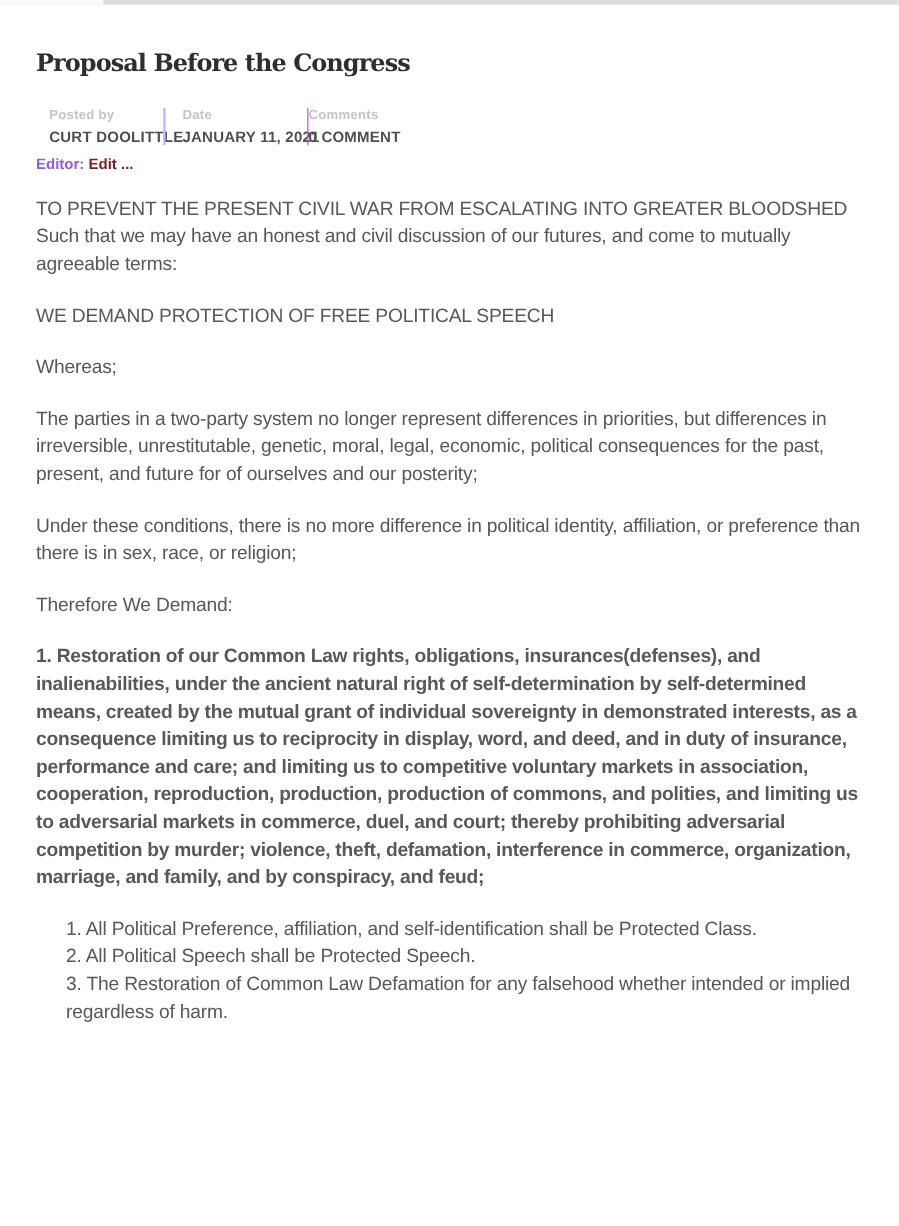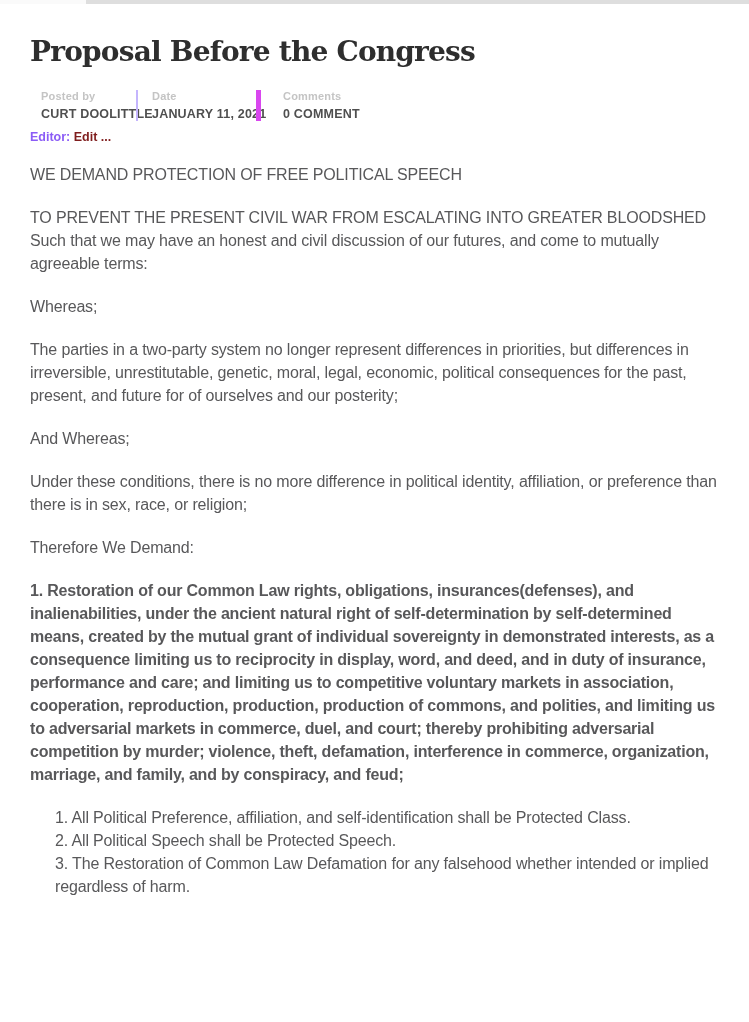--- a/index.html
+++ b/index.html
@@ -27,38 +27,38 @@
   }
 
   .content {
     padding: 0 22px 30px 30px;
     width: 749px;
   }
 
   h1.post-title {
     font-family: "DejaVu Serif", serif;
     font-weight: bold;
-    font-size: 28px;
+    font-size: 20px;
     line-height: 36px;
     letter-spacing: -0.8px;
     color: #2e2e2e;
     margin: 30px 0 20px 0;
   }
 
   .meta-row {
     display: flex;
     align-items: stretch;
     margin-left: 11px;
   }
   .meta-col {
     padding-right: 14px;
   }
   .meta-col.col-author { width: 95px; flex: 0 0 95px; }
   .meta-col.col-date   { width: 120px; flex: 0 0 120px; border-left: 2px solid #c4b5fd; padding-left: 14px; }
-  .meta-col.col-comments { border-left: 5px solid #d946ef; padding-left: 22px; }
+  .meta-col.col-comments { border-left: 1px solid #d946ef; }
   .meta-label {
     font-size: 11px;
     font-weight: bold;
     color: #c4c4c4;
     letter-spacing: 0.2px;
     margin-bottom: 5px;
   }
   .meta-value {
     font-size: 12.5px;
     font-weight: bold;
@@ -120,32 +120,31 @@
   </div>
 
   <div class="editor-row">
     <span class="editor-label">Editor:</span>
     <span> </span>
     <a class="edit-link">Edit ...</a>
   </div>
 
   <article class="post-body">
 
-    <p>WE DEMAND PROTECTION OF FREE POLITICAL SPEECH</p>
-
     <p>
       <span class="block">TO PREVENT THE PRESENT CIVIL WAR FROM ESCALATING INTO GREATER BLOODSHED</span>
       <span>Such that we may have an honest and civil discussion of our futures, and come to mutually agreeable terms:</span>
     </p>
 
+    <p>WE DEMAND PROTECTION OF FREE POLITICAL SPEECH</p>
+
     <p>Whereas;</p>
 
     <p class="indent">The parties in a two-party system no longer represent differences in priorities, but differences in irreversible, unrestitutable, genetic, moral, legal, economic, political consequences for the past, present, and future for of ourselves and our posterity;</p>
 
-    <p>And Whereas;</p>
 
     <p class="indent">Under these conditions, there is no more difference in political identity, affiliation, or preference than there is in sex, race, or religion;</p>
 
     <p>Therefore We Demand:</p>
 
     <p class="indent bold-para">1. Restoration of our Common Law rights, obligations, insurances(defenses), and inalienabilities, under the ancient natural right of self-determination by self-determined means, created by the mutual grant of individual sovereignty in demonstrated interests, as a consequence limiting us to reciprocity in display, word, and deed, and in duty of insurance, performance and care; and limiting us to competitive voluntary markets in association, cooperation, reproduction, production, production of commons, and polities, and limiting us to adversarial markets in commerce, duel, and court; thereby prohibiting adversarial competition by murder; violence, theft, defamation, interference in commerce, organization, marriage, and family, and by conspiracy, and feud;</p>
 
     <div>
       <div class="act-line">1. All Political Preference, affiliation, and self-identification shall be Protected Class.</div>
       <div class="act-line">2. All Political Speech shall be Protected Speech.</div>

